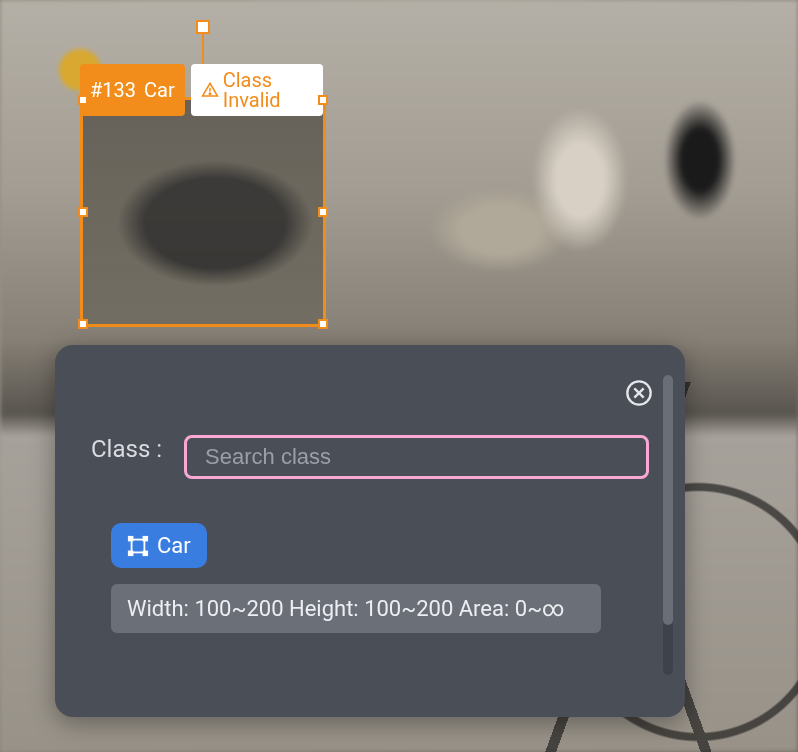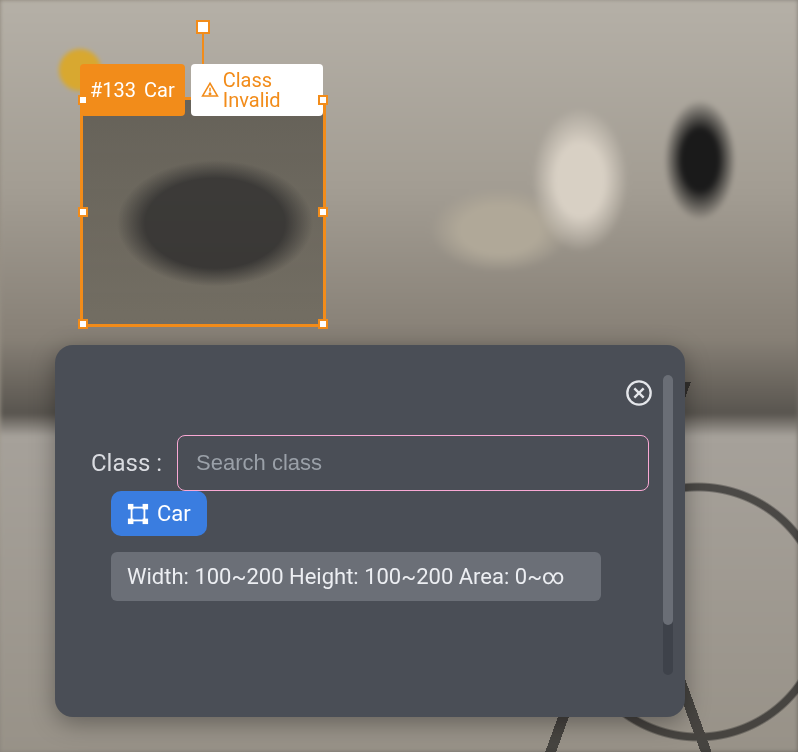--- a/index.html
+++ b/index.html
@@ -99,25 +99,25 @@
   }
   .panel-header { display:flex; align-items:center; gap:14px; font-size:24px; }
   .chev { display:inline-flex; }
   .eye { display:inline-flex; margin-left:4px; }
   .close-btn {
     position:absolute; right:30px; top:34px; width:32px; height:32px;
     display:flex; align-items:center; justify-content:center; cursor:pointer;
   }
 
   .class-row {
-    display:flex; align-items:center; gap:15px; margin-top:52px; 
+    display:flex; align-items:flex-start; gap:22px; margin-top:52px; margin-bottom:44px;
   }
   .class-label { font-size:24px; color:#d9dbe0; }
   .class-input {
-    flex:1; height:56px; border:1px solid #f9a8d4; border-radius:8px;
+    flex:1; height:44px; border:3px solid #f9a8d4; border-radius:8px;
     background:transparent; color:#e4e6ea; font-size:22px; padding:0 18px;
   }
   .class-input::placeholder { color:#9aa0a8; }
 
   .obj-row { display:flex; flex-direction:column; gap:16px; margin-left:20px; }
   .chip {
     align-self:flex-start; background:#3a7de0; color:#fff; border-radius:10px;
     padding:10px 16px; font-size:22px; display:flex; align-items:center; gap:8px;
   }
   .bbox-icon { display:inline-flex; }

